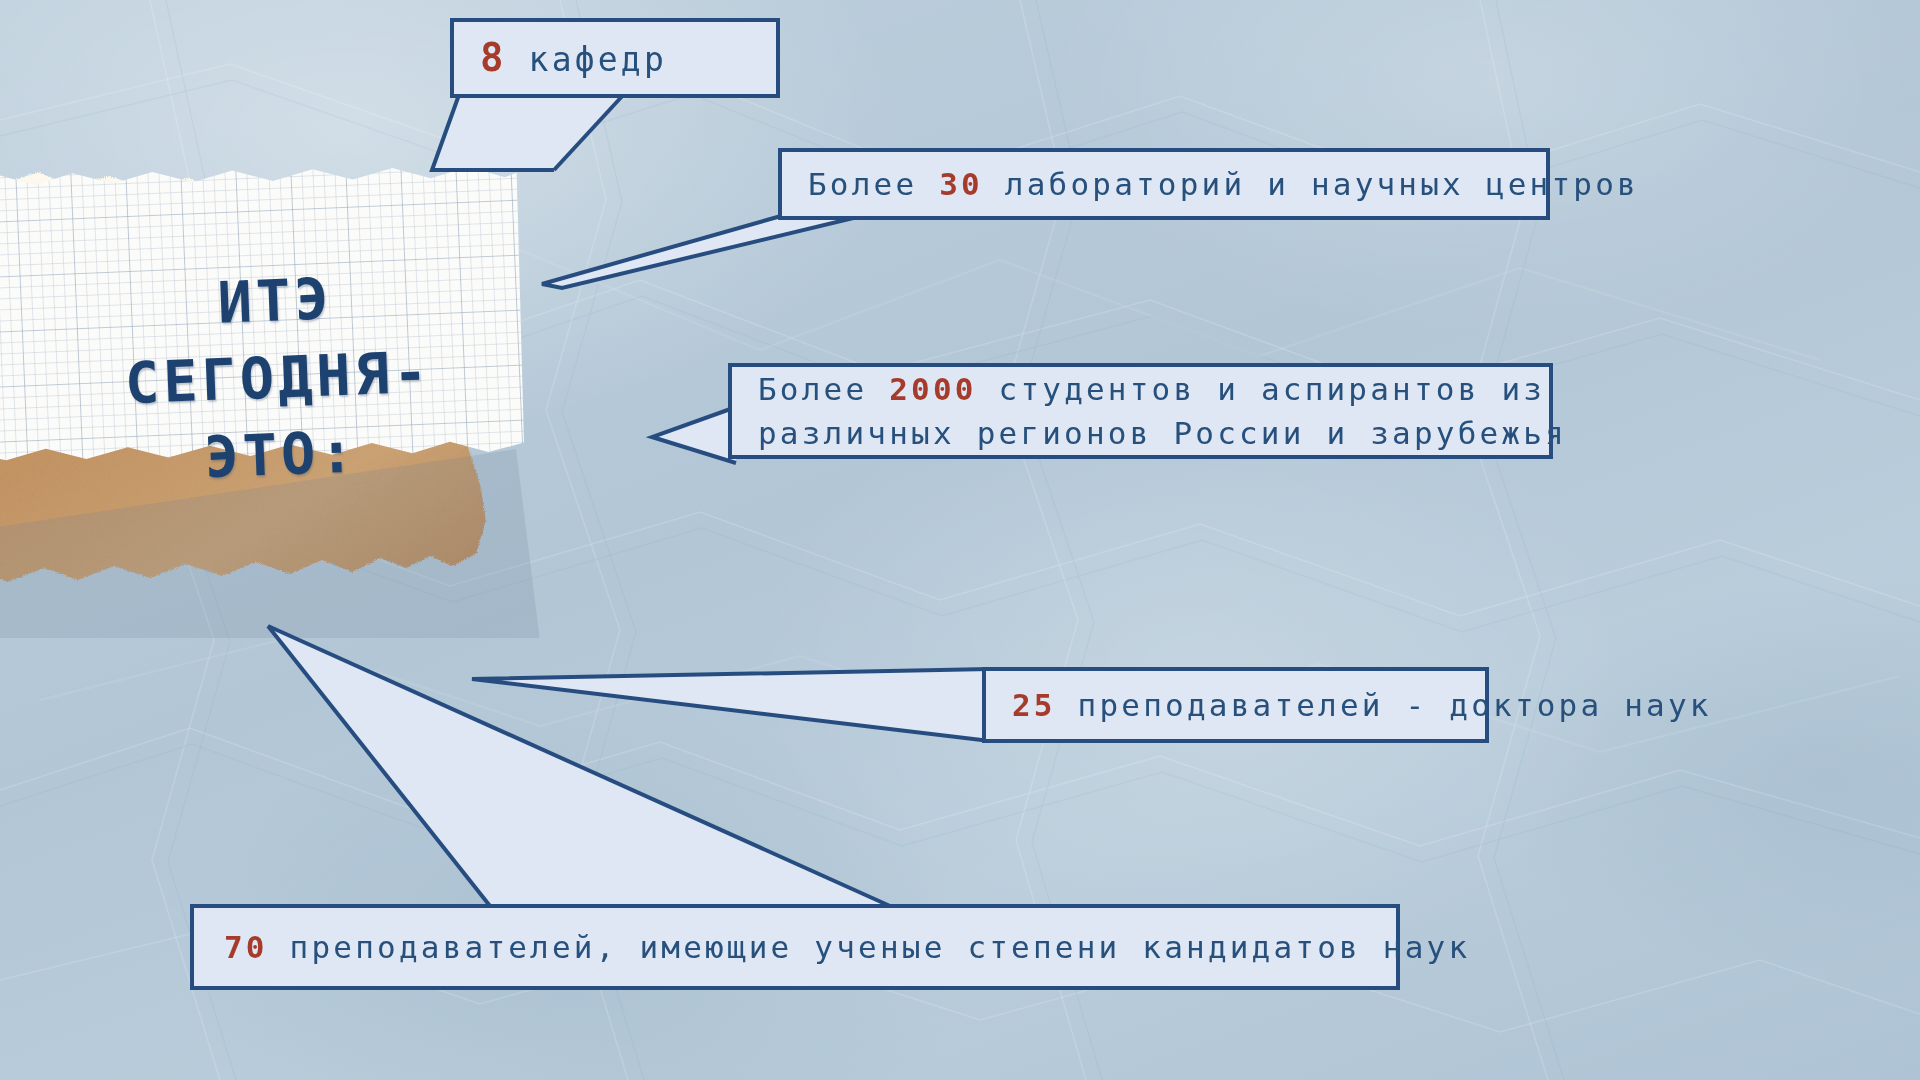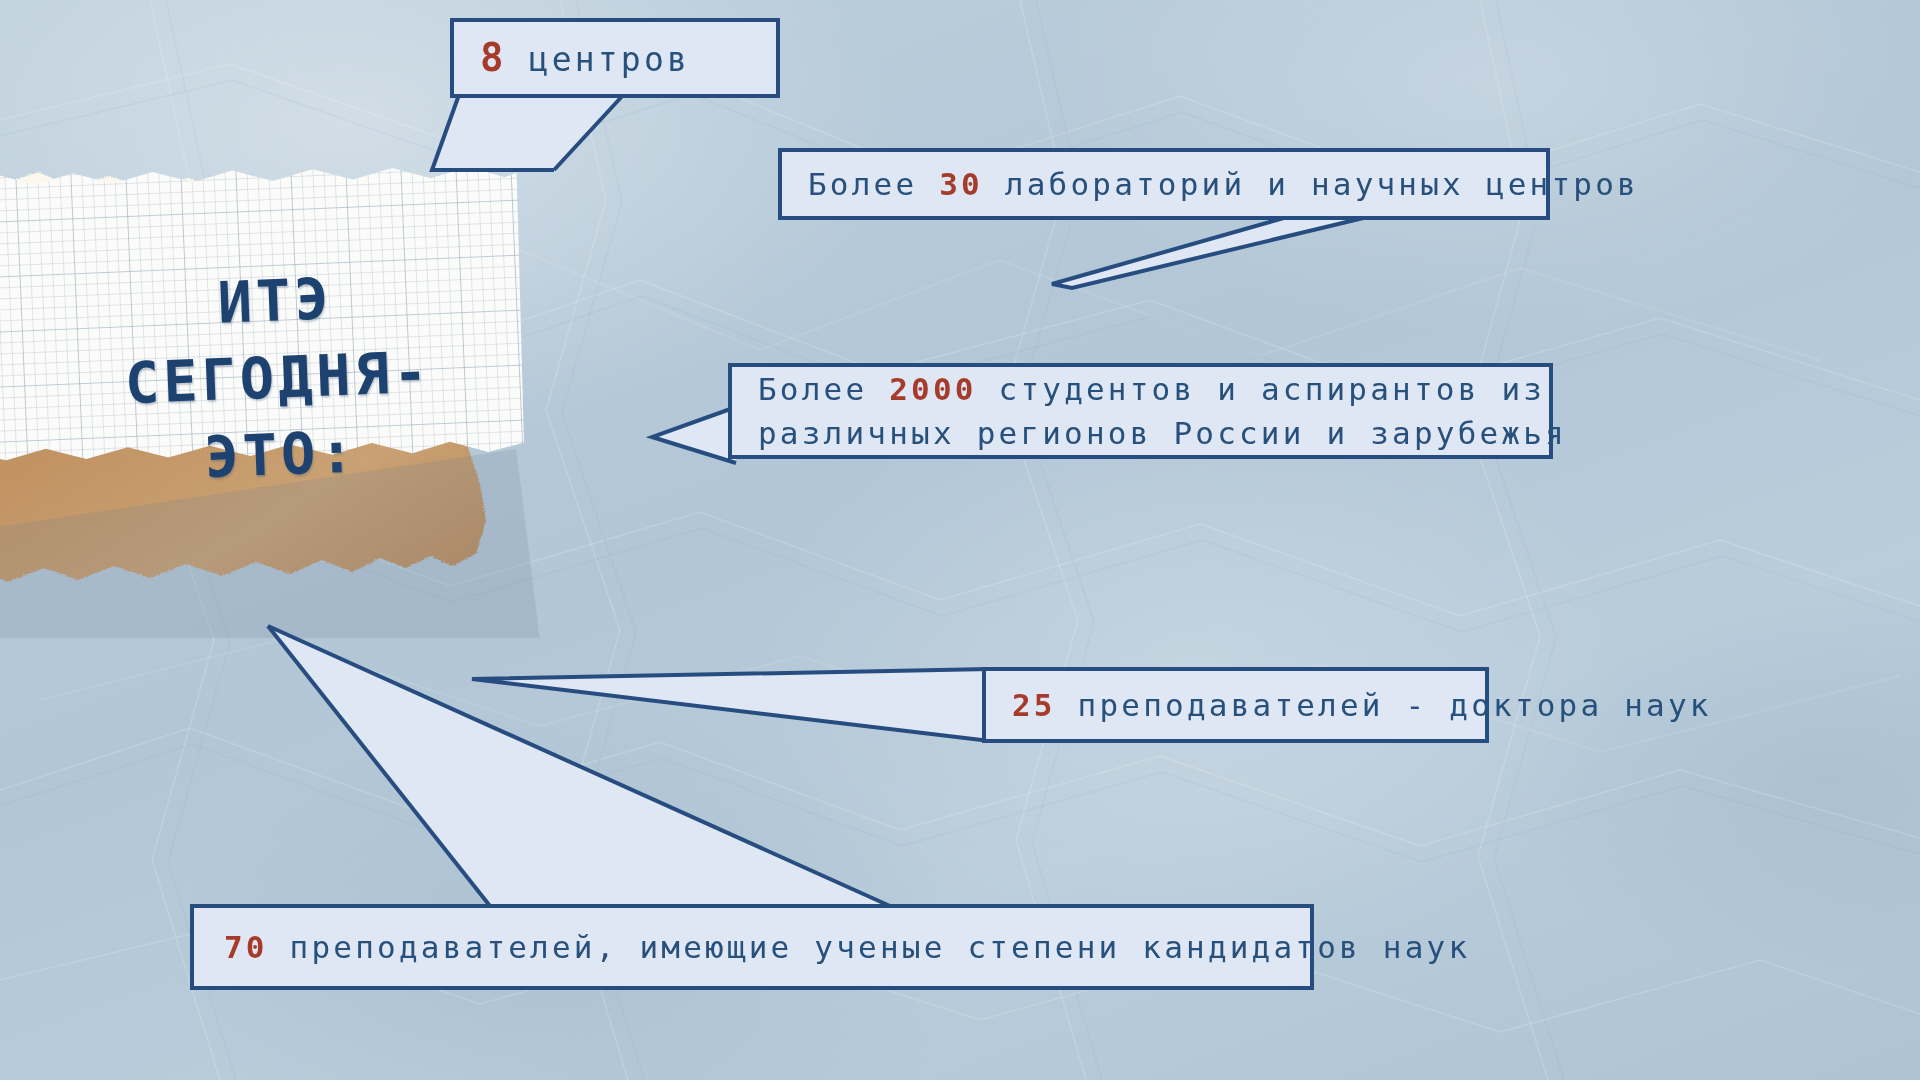--- a/index.html
+++ b/index.html
@@ -65,31 +65,31 @@
   }
   .callout .line.big{font-size:33px;}
   .num{color:#a63b2c;font-weight:700;}
   .num.xl{font-size:39px;letter-spacing:2px;}
   .tail{position:absolute;overflow:visible;}
 
   
   #c1{left:430px;top:18px;width:420px;height:180px;}
   #c1 .box{left:20px;top:0px;width:330px;height:80px;}
 
-  #c2{left:540px;top:148px;width:1020px;height:160px;text-align:center;}
+  #c2{left:540px;top:148px;width:1020px;height:160px;}
   #c2 .box{left:238px;top:0px;width:772px;height:72px;}
 
   #c3{left:650px;top:363px;width:910px;height:140px;}
   #c3 .box{left:78px;top:0px;width:825px;height:96px;}
 
   #c4{left:470px;top:645px;width:1090px;height:120px;}
   #c4 .box{left:512px;top:22px;width:507px;height:76px;}
 
   #c5{left:190px;top:620px;width:1370px;height:300px;}
-  #c5 .box{left:0px;top:284px;width:1124px;height:86px;padding-left:30px;}
+  #c5 .box{left:0px;top:284px;width:1210px;height:86px;padding-left:30px;}
 </style>
 </head>
 <body>
 
 <div id="bg">
   <div class="wash"></div>
   <svg class="creases" width="1920" height="1080" viewBox="0 0 1920 1080">
     <g stroke="#ffffff" stroke-opacity="0.30" fill="none" stroke-width="1.6">
       <path d="M0 120 L230 64 L470 148 L690 78 L930 176 L1180 96 L1430 188 L1700 104 L1920 172"></path>
       <path d="M0 330 L180 268 L430 352 L640 280 L880 372 L1150 300 L1400 392 L1660 318 L1920 400"></path>
@@ -207,21 +207,21 @@
 
 <div class="callout" id="c1">
   <svg class="tail" width="420" height="180" viewBox="0 0 420 180">
     <path d="M30 74 L196 74 L124 152 L2 152 Z" fill="#dee7f3"></path>
     <path d="M30 74 L2 152 L124 152" fill="none" stroke="#274d80" stroke-width="4" stroke-linejoin="miter"></path>
     <path d="M196 74 L124 152" fill="none" stroke="#274d80" stroke-width="4"></path>
   </svg>
   <div class="box">
     <div class="line big">
       <span class="num xl">8</span>
-      <span>центров</span>
+      <span>кафедр</span>
     </div>
   </div>
 </div>
 
 <div class="callout" id="c2">
   <svg class="tail" width="1020" height="160" viewBox="0 0 1020 160">
     <path d="M248 66 L330 66 L22 140 L2 136 Z" fill="#dee7f3"></path>
     <path d="M248 66 L2 136 L22 140 L330 66" fill="none" stroke="#274d80" stroke-width="4" stroke-linejoin="miter"></path>
   </svg>
   <div class="box">

